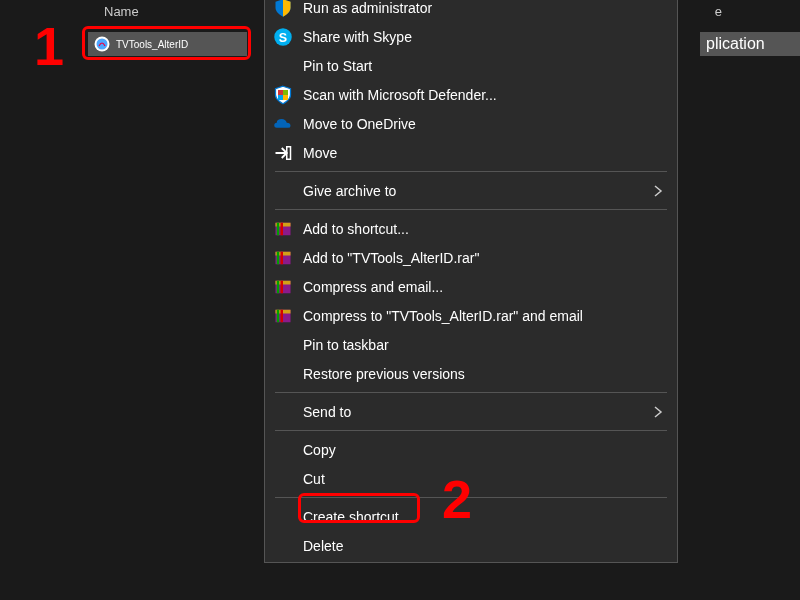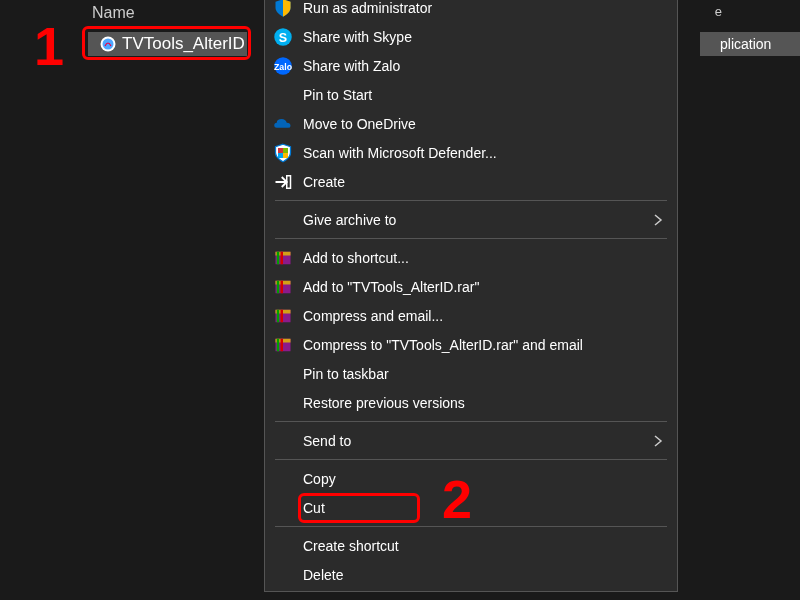--- a/index.html
+++ b/index.html
@@ -1,31 +1,31 @@
 <!DOCTYPE html>
 <html><head>
 <meta charset="utf-8">
 <style>
   * { margin: 0; padding: 0; box-sizing: border-box; font-family: "Segoe UI", sans-serif; }
   body { background: #1a1a1a; width: 800px; height: 600px; overflow: hidden; position: relative; color: #fff; }
 
   .col-header {
     position: absolute;
-    top: 4px; left: 92px;
-    font-size: 16px; color: #ccc;
+    top: 4px; left: 104px;
+    font-size: 13px; color: #ccc;
   }
 
   .file-row {
     position: absolute;
     top: 32px; left: 88px;
     width: 159px; height: 24px;
     background: #555; 
     display: flex; align-items: center;
-    gap: 6px; padding: 0 12px;
-    font-size: 17px;
+    gap: 6px; padding: 0 6px;
+    font-size: 10px;
   }
   .file-row .icon {
     width: 16px; height: 16px; flex: 0 0 16px;
   }
 
   
   .hl1 {
     position: absolute;
     top: 26px; left: 82px;
     width: 169px; height: 34px;
@@ -86,23 +86,23 @@
     color: #f00; font-size: 54px; font-weight: 700;
     pointer-events: none;
   }
 
   
   .right-col {
     position: absolute;
     top: 32px; right: 0;
     width: 100px; height: 24px;
     background: #555;
-    font-size: 14px;
+    font-size: 16px;
     display: flex; align-items: center;
-    padding-left: 20px;
+    padding-left: 6px;
     overflow: hidden;
     text-align: center;
   }
   .right-hdr {
     position: absolute;
     top: 4px; right: 78px;
     font-size: 13px; color: #ccc;
   }
 </style>
 </head>
@@ -139,66 +139,57 @@
   <div class="item">
     <span class="ic">
         <svg viewBox="0 0 16 16">
           <circle cx="8" cy="8" r="7" fill="#00aff0"></circle>
           <text x="8" y="12" text-anchor="middle" font-size="10" font-weight="bold" fill="#fff">S</text>
         </svg>
       </span>
     <span class="lbl">Share with Skype</span>
   </div>
 
-  <div class="item">
-    <span class="ic">
-        <svg viewBox="0 0 16 16">
-          <circle cx="8" cy="8" r="7" fill="#0068ff"></circle>
-          <text x="8" y="11.5" text-anchor="middle" font-size="7" font-weight="bold" fill="#fff">Zalo</text>
-        </svg>
-      </span>
-    <span class="lbl">Share with Zalo</span>
-  </div>
 
 
   <div class="item">
     <span class="ic"></span>
     <span class="lbl">Pin to Start</span>
-  </div>
-
-  <div class="item">
-    <span class="ic">
-        <svg viewBox="0 0 16 16">
-          <path d="M3 11 Q1 11 1 9 Q1 7 3 7 Q3 4 7 4 Q10 4 11 7 Q14 7 14 9.5 Q14 11 12 11 Z" fill="#0364b8"></path>
-        </svg>
-      </span>
-    <span class="lbl">Move to OneDrive</span>
   </div>
 
   <div class="item">
     <span class="ic">
         <svg viewBox="0 0 16 16">
           <path d="M8 1 L14 3 V8 C14 12 8 15 8 15 C8 15 2 12 2 8 V3 Z" fill="#fff" stroke="#0078d4" stroke-width="1"></path>
           <rect x="4" y="4" width="4" height="4" fill="#d13438"></rect>
           <rect x="8" y="4" width="4" height="4" fill="#7fba00"></rect>
           <rect x="4" y="8" width="4" height="4" fill="#00a4ef"></rect>
           <rect x="8" y="8" width="4" height="4" fill="#ffb900"></rect>
         </svg>
       </span>
     <span class="lbl">Scan with Microsoft Defender...</span>
   </div>
 
   <div class="item">
     <span class="ic">
         <svg viewBox="0 0 16 16">
+          <path d="M3 11 Q1 11 1 9 Q1 7 3 7 Q3 4 7 4 Q10 4 11 7 Q14 7 14 9.5 Q14 11 12 11 Z" fill="#0364b8"></path>
+        </svg>
+      </span>
+    <span class="lbl">Move to OneDrive</span>
+  </div>
+
+  <div class="item">
+    <span class="ic">
+        <svg viewBox="0 0 16 16">
           <path d="M2 8 H10 M7 4 L11 8 L7 12" stroke="#fff" stroke-width="1.5" fill="none"></path>
           <rect x="11" y="3" width="3" height="10" stroke="#fff" stroke-width="1.2" fill="none"></rect>
         </svg>
       </span>
-    <span class="lbl">Create</span>
+    <span class="lbl">Move</span>
   </div>
 
   <div class="sep"></div>
 
   <div class="item">
     <span class="ic"></span>
     <span class="lbl">Give archive to</span>
     <span class="arrow"><svg viewBox="0 0 14 14">
           <path d="M4 2 L10 7 L4 12" stroke="#ccc" stroke-width="1.5" fill="none"></path>
         </svg></span>

